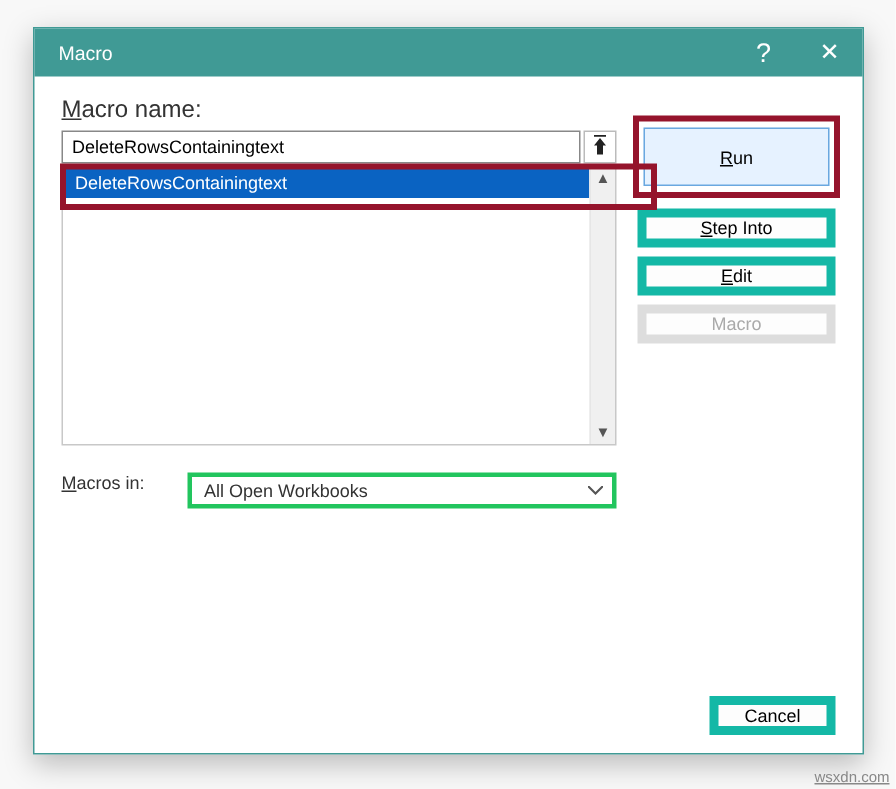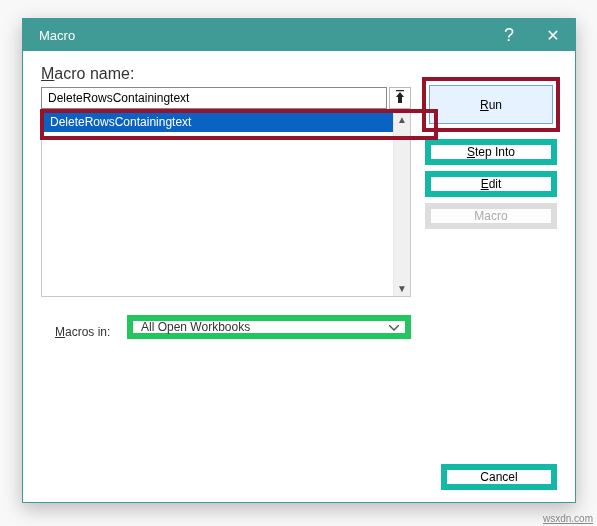--- a/index.html
+++ b/index.html
@@ -130,30 +130,29 @@
     .hl-list {
       position: absolute;
       left: -2px; top: -3px;
       width: 398px; height: 31px;
       border: 4px solid #95142c;
       pointer-events: none;
     }
 
     .form-row {
       display: flex;
-      align-items: flex-end;
-      gap: 4px;
+      align-items: flex-start;
+      gap: 16px;
       margin-bottom: 14px;
-      margin-left: 14px;
     }
     .form-row .lbl { width: 68px; }
     .select {
       flex: 1;
       height: 24px;
-      border: 6px solid #22c55e;
+      border: 3px solid #22c55e;
       background: #fff;
       display: flex;
       align-items: center;
       justify-content: space-between;
       padding: 0 6px 0 8px;
       font-size: 12px;
       cursor: pointer;
     }
     .select .chev { font-size: 10px; color: #555; }
 
@@ -181,21 +180,21 @@
       padding: 4px 3px;
       margin: -4px -3px 1px -3px;
     }
     .run-wrap .btn { width: 100%; height: 39px; }
 
     .footer {
       position: absolute;
       bottom: 12px;
       right: 18px;
     }
-    .footer .btn { width: 116px; }
+    .footer .btn { width: 84px; }
 
     .watermark {
       position: absolute;
       right: 4px;
       bottom: 2px;
       font-size: 10px;
       color: #888;
       text-decoration: underline;
     }
   </style>

